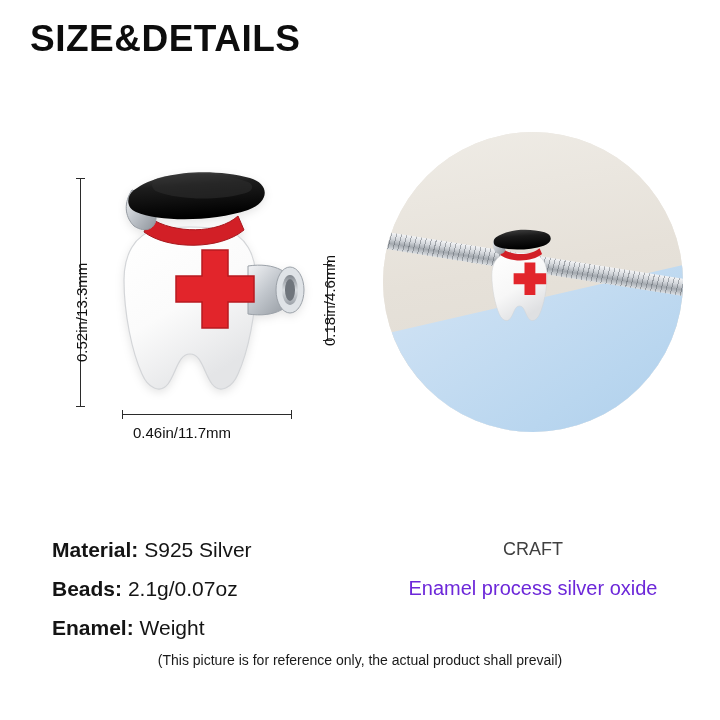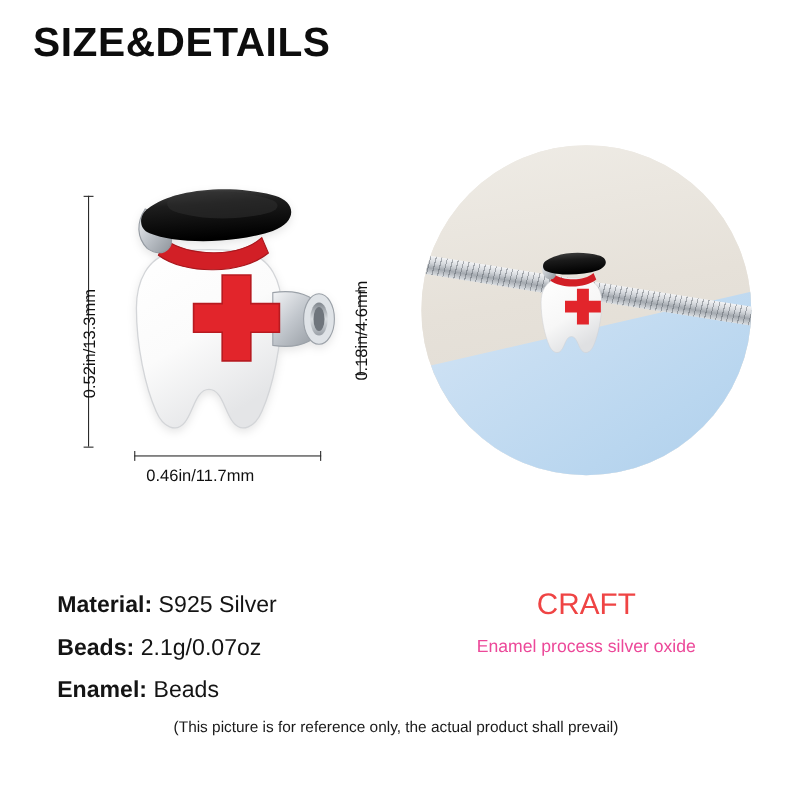--- a/index.html
+++ b/index.html
@@ -159,29 +159,29 @@
   }
   .spec-line {
     font-size: 21px;
     line-height: 39px;
     color: #141414;
     white-space: nowrap;
     font-family: "Liberation Sans", sans-serif;
   }
   .spec-line .lbl { font-weight: 700; }
   .craft-title {
-    font-size: 27px;
+    font-size: 18px;
     line-height: 39px;
-    color: #ef4444;
+    color: #404040;
     font-family: "Liberation Sans", sans-serif;
   }
   .craft-text {
-    font-size: 16px;
+    font-size: 20px;
     line-height: 39px;
-    color: #ec4899;
+    color: #6d28d9;
     font-family: "Liberation Sans", sans-serif;
   }
 
   .disclaimer {
     position: absolute;
     left: 0;
     top: 652px;
     width: 720px;
     text-align: center;
     font-size: 14px;
@@ -308,21 +308,21 @@
     <div class="spec-line">
       <span class="lbl">Material:</span>
       <span>S925 Silver</span>
     </div>
     <div class="spec-line">
       <span class="lbl">Beads:</span>
       <span>2.1g/0.07oz</span>
     </div>
     <div class="spec-line">
       <span class="lbl">Enamel:</span>
-      <span>Beads</span>
+      <span>Weight</span>
     </div>
   </div>
 
   <div class="spec-right">
     <div class="craft-title">CRAFT</div>
     <div class="craft-text">Enamel process silver oxide</div>
   </div>
 
   <div class="disclaimer">(This picture is for reference only, the actual product shall prevail)</div>
 

